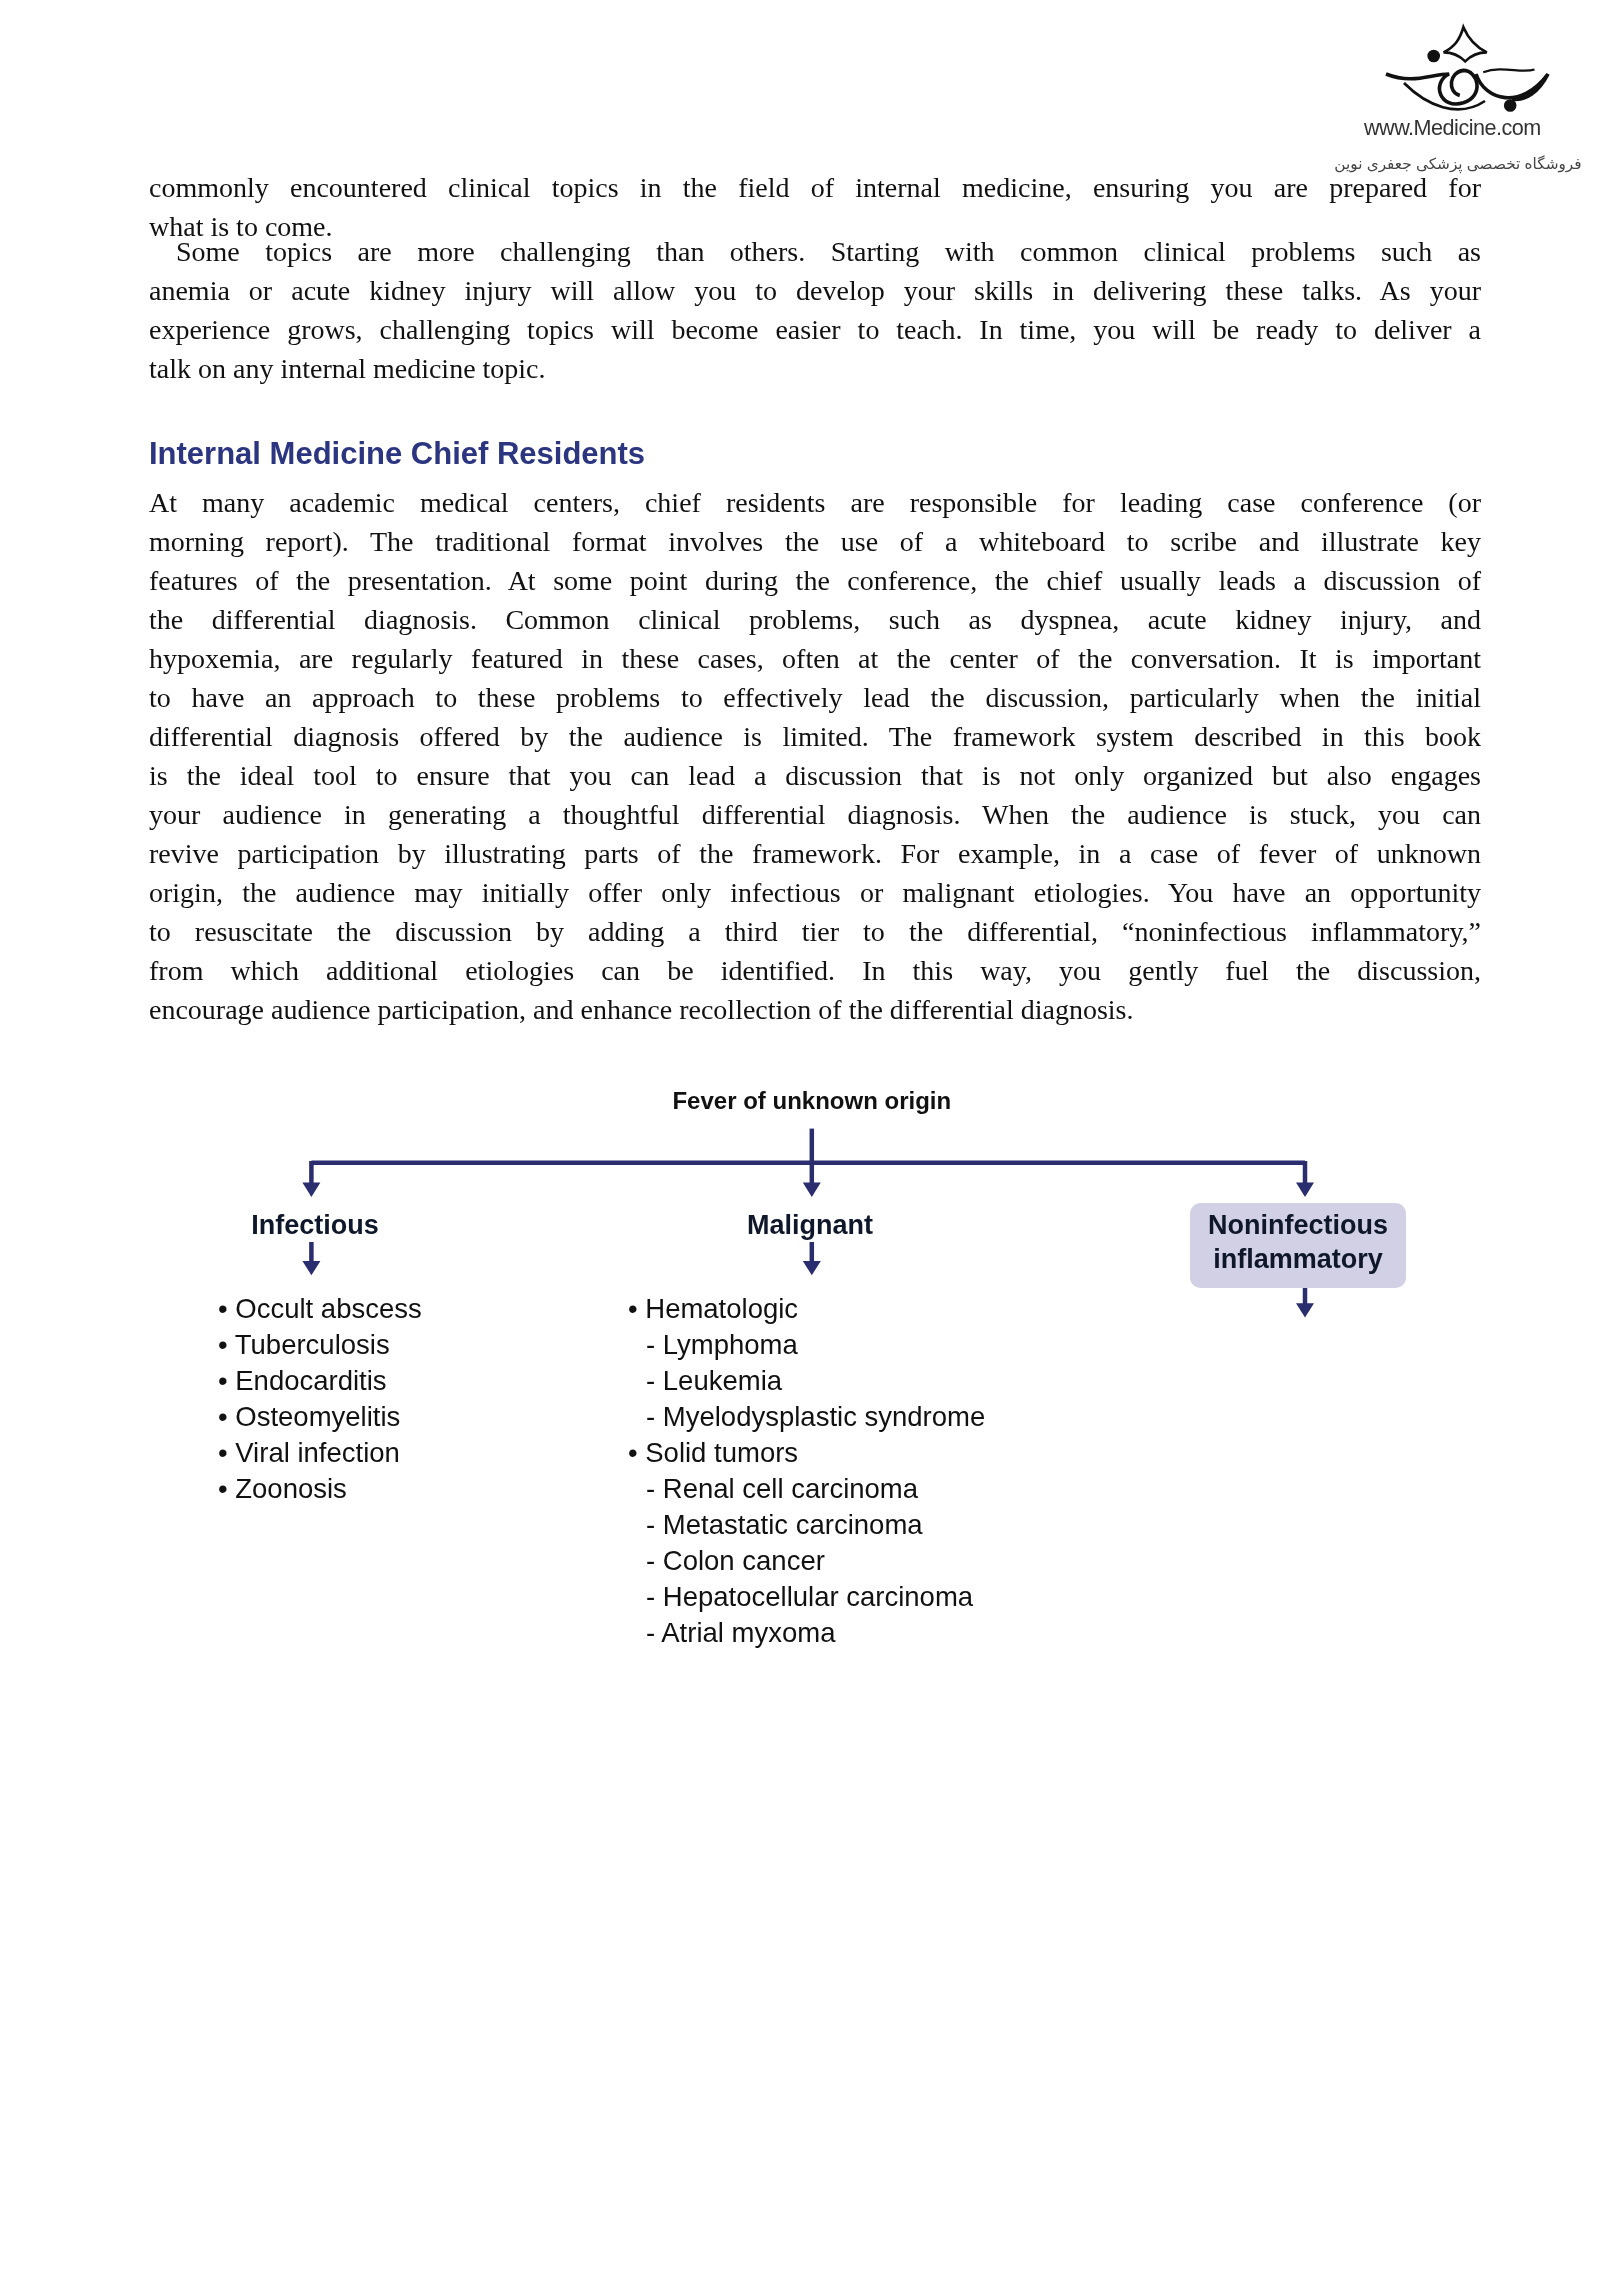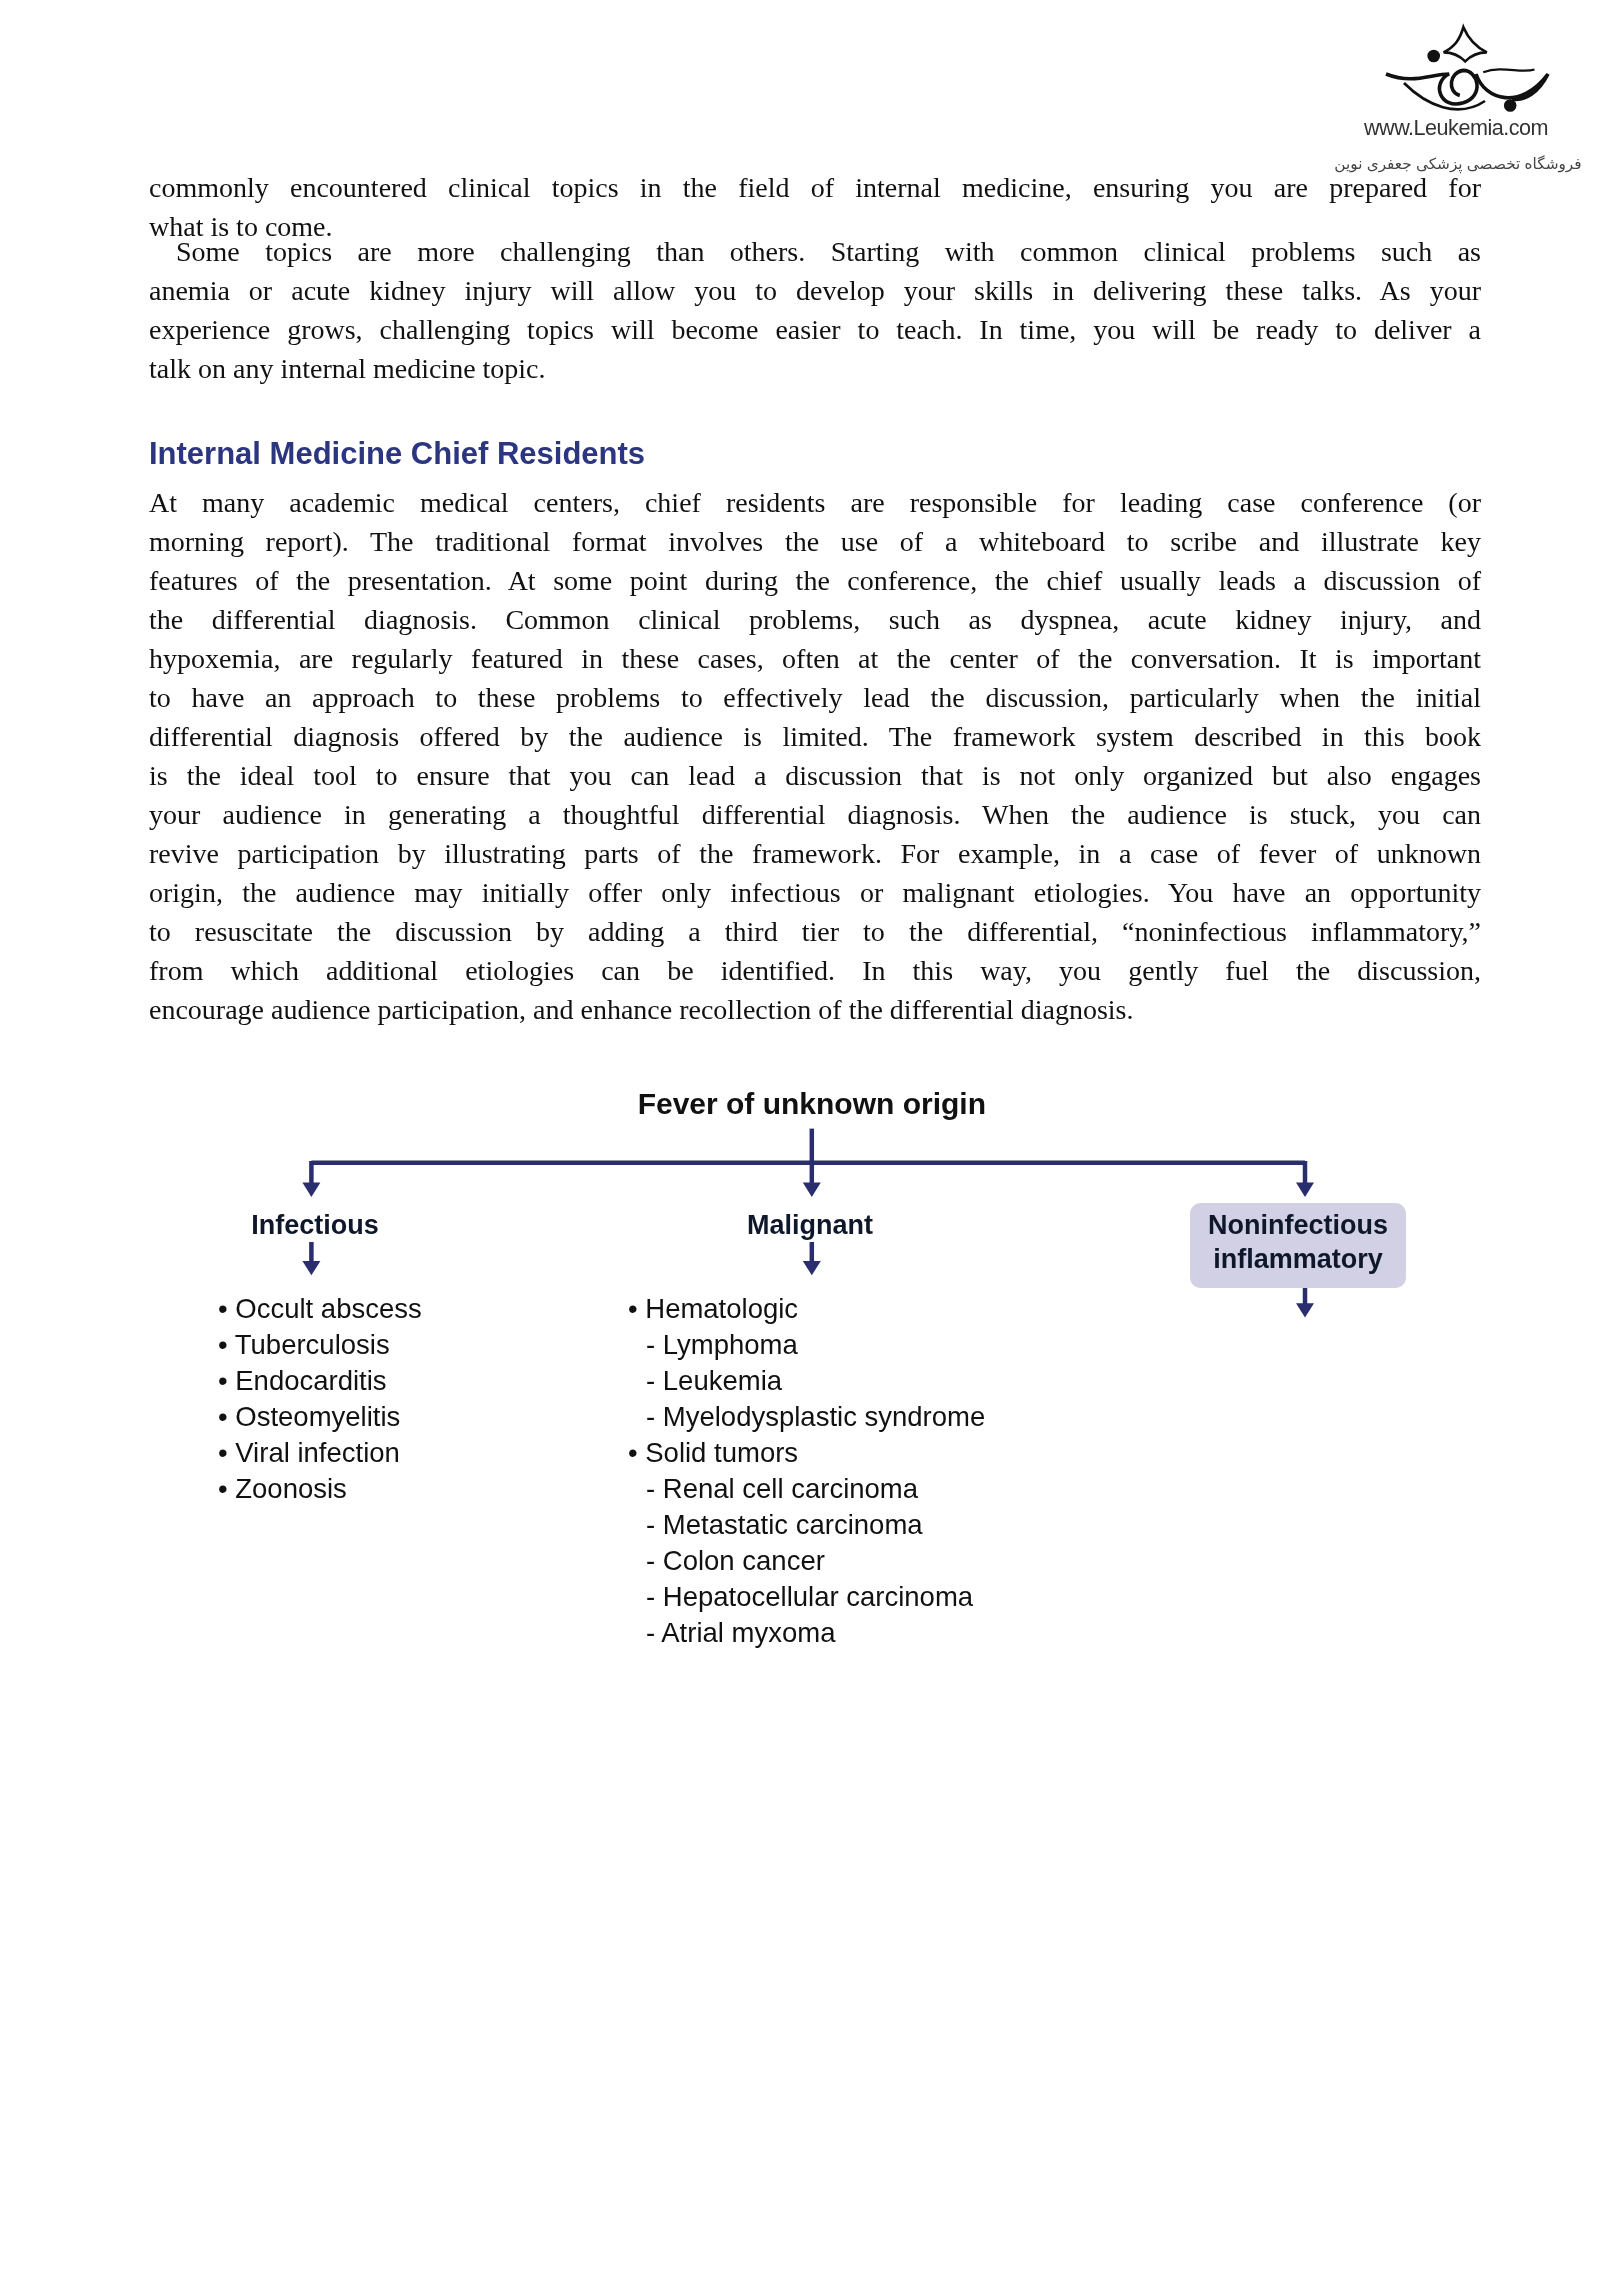--- a/index.html
+++ b/index.html
@@ -18,21 +18,21 @@
   .last-line { display: block; text-align: left; }
 
   #p1 { top: 150px; margin-top: 18px; }
   #p2 { top: 232px; }
   #p3 { top: 483px; }
 
   .heading { position: absolute; left: 149px; top: 436px; font-size: 31px; font-weight: bold; color: #2b3580; }
 
   
   .diagram { position: absolute; left: 0; top: 0; width: 1620px; height: 1710px; }
-  .diag-title { position: absolute; left: 0; width: 1620px; top: 1087px; text-align: center; font-size: 30px; font-weight: bold; color: #111; }
+  .diag-title { position: absolute; left: 0; width: 1620px; top: 1087px; text-align: center; font-size: 24px; font-weight: bold; color: #111; }
   .diag-title span { position: relative; left: 1.8px; }
   .cat { position: absolute; font-size: 27px; font-weight: bold; color: #0f172a; text-align: center; }
   #cat-infectious { left: 207px; width: 216px; top: 1210px; }
   #cat-malignant  { left: 702px; width: 216px; top: 1210px; }
   #cat-noninf { left: 1190px; width: 216px; top: 1203px; height: 85px; background: #d1d0e4; border-radius: 10.8px; line-height: 34px; padding-top: 5.4px; box-sizing: border-box; }
   .list { position: absolute; font-size: 27.5px; line-height: 36px; color: #111; }
   #list-infectious { left: 207px; top: 1291px; }
   #list-malignant  { left: 617px; top: 1291px; }
   .li { display: block; white-space: nowrap; margin-left: 11px; }
   .li.sub { padding-left: 18px; }
@@ -45,21 +45,21 @@
   <svg width="180" height="99" viewBox="0 0 200 110">
     <path d="M96 8 C92 22 86 30 74 36 C84 36 92 40 98 46 C104 40 112 36 122 36 C110 30 102 22 96 8 Z" fill="none" stroke="#111" stroke-width="3"></path>
     <circle cx="63" cy="40" r="7" fill="#111"></circle>
     <circle cx="148" cy="95" r="7" fill="#111"></circle>
     <path d="M10 60 C40 72 60 60 80 60 C60 70 70 100 96 92 C120 84 112 56 96 56 C80 58 78 80 92 84" fill="none" stroke="#111" stroke-width="4"></path>
     <path d="M30 70 C55 95 90 110 120 90" fill="none" stroke="#111" stroke-width="3"></path>
     <path d="M110 60 C120 90 160 100 190 60 C180 80 165 90 150 88" fill="none" stroke="#111" stroke-width="4"></path>
     <path d="M118 58 C140 50 160 60 175 55" fill="none" stroke="#111" stroke-width="2.5"></path>
   </svg>
 </div>
-<div class="logo-url sans">www.Leukemia.com</div>
+<div class="logo-url sans">www.Medicine.com</div>
 <div class="logo-sub sans">فروشگاه تخصصی پزشکی جعفری نوین</div>
 
 <div id="p1" class="para serif">
   <span class="justify-line">commonly encountered clinical topics in the field of internal medicine, ensuring you are prepared for</span>
   <span class="last-line">what is to come.</span>
 </div>
 
 <div id="p2" class="para serif" style="text-indent:0;">
   <span class="justify-line" style="padding-left:27px;">Some topics are more challenging than others. Starting with common clinical problems such as</span>
   <span class="justify-line">anemia or acute kidney injury will allow you to develop your skills in delivering these talks. As your</span>

